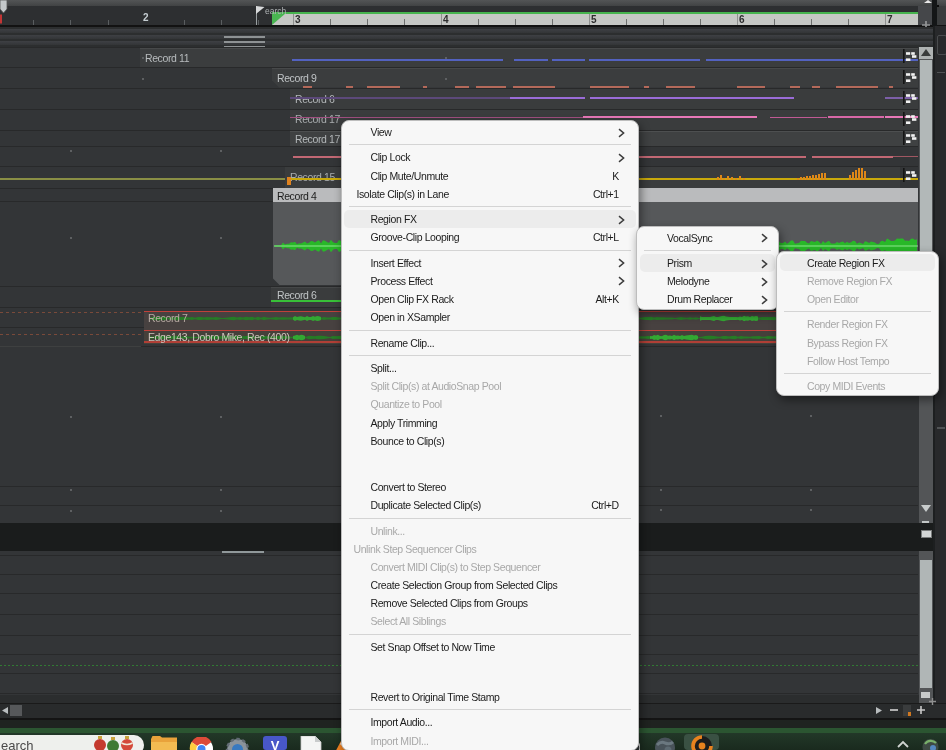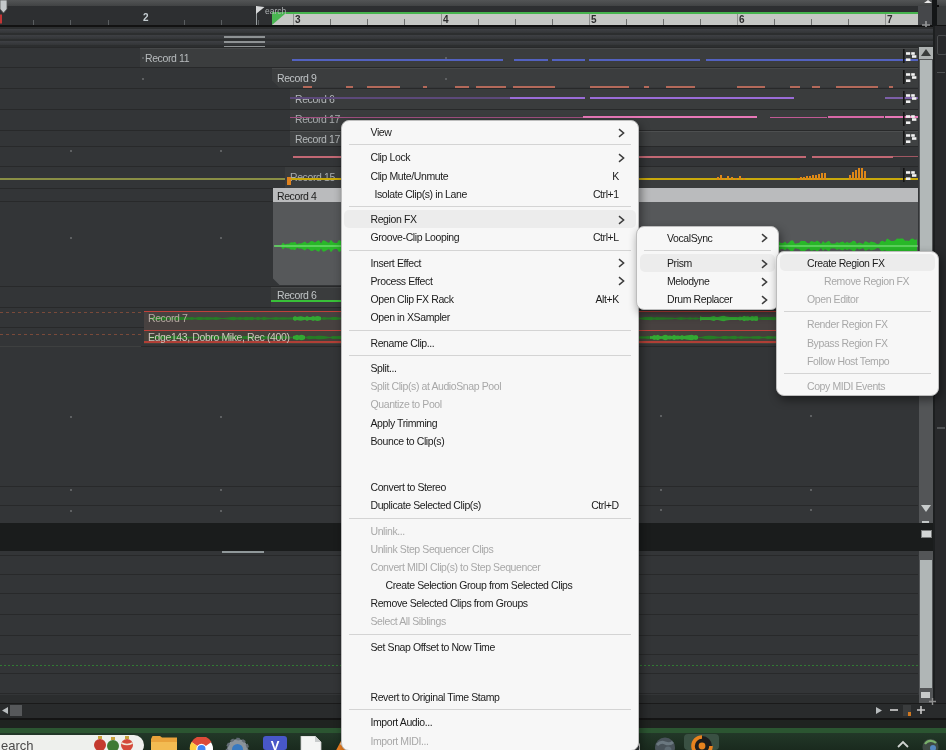--- a/index.html
+++ b/index.html
@@ -419,21 +419,21 @@
   </svg>
 <div class="menu" style="left:340.5px;top:120px;width:298.8px;">
     <div class="mi" style="padding-left:29px;"><span style="position:relative;">View</span><svg class="ar" width="7" height="10" style="right:13px;">
         <path d="M1 1.2 L5.6 5 L1 8.8" stroke="#3c3c3c" stroke-width="1.5" fill="none"></path>
       </svg></div>
     <div class="msep"></div>
     <div class="mi" style="padding-left:29px;"><span style="position:relative;">Clip Lock</span><svg class="ar" width="7" height="10" style="right:13px;">
         <path d="M1 1.2 L5.6 5 L1 8.8" stroke="#3c3c3c" stroke-width="1.5" fill="none"></path>
       </svg></div>
     <div class="mi" style="padding-left:29px;"><span style="position:relative;">Clip Mute/Unmute</span><span class="sc">K</span></div>
-    <div class="mi" style="padding-left:33px;"><span style="position:relative;">Isolate Clip(s) in Lane</span><span class="sc">Ctrl+1</span></div>
+    <div class="mi" style="padding-left:15px;"><span style="position:relative;">Isolate Clip(s) in Lane</span><span class="sc">Ctrl+1</span></div>
     <div class="msep"></div>
     <div class="mi" style="padding-left:29px;"><div class="hl" style="top:0;bottom:0.5px;"></div><span style="position:relative;">Region FX</span><svg class="ar" width="7" height="10" style="right:13px;">
         <path d="M1 1.2 L5.6 5 L1 8.8" stroke="#3c3c3c" stroke-width="1.5" fill="none"></path>
       </svg></div>
     <div class="mi" style="padding-left:29px;"><span style="position:relative;">Groove-Clip Looping</span><span class="sc">Ctrl+L</span></div>
     <div class="msep"></div>
     <div class="mi" style="padding-left:29px;"><span style="position:relative;">Insert Effect</span><svg class="ar" width="7" height="10" style="right:13px;">
         <path d="M1 1.2 L5.6 5 L1 8.8" stroke="#3c3c3c" stroke-width="1.5" fill="none"></path>
       </svg></div>
     <div class="mi" style="padding-left:29px;"><span style="position:relative;">Process Effect</span><svg class="ar" width="7" height="10" style="right:13px;">
@@ -446,23 +446,23 @@
     <div class="msep"></div>
     <div class="mi" style="padding-left:29px;"><span style="position:relative;">Split...</span></div>
     <div class="mi dis" style="padding-left:29px;"><span style="position:relative;">Split Clip(s) at AudioSnap Pool</span></div>
     <div class="mi dis" style="padding-left:29px;"><span style="position:relative;">Quantize to Pool</span></div>
     <div class="mi" style="padding-left:29px;"><span style="position:relative;">Apply Trimming</span></div>
     <div class="mi" style="padding-left:29px;"><span style="position:relative;">Bounce to Clip(s)</span></div>
     <div class="mi" style="padding-left:29px;margin-top:28px;"><span style="position:relative;">Convert to Stereo</span></div>
     <div class="mi" style="padding-left:29px;"><span style="position:relative;">Duplicate Selected Clip(s)</span><span class="sc">Ctrl+D</span></div>
     <div class="msep"></div>
     <div class="mi dis" style="padding-left:29px;"><span style="position:relative;">Unlink...</span></div>
-    <div class="mi dis" style="padding-left:29px;"><span style="position:relative;">Unlink Step Sequencer Clips</span></div>
+    <div class="mi dis" style="padding-left:12px;"><span style="position:relative;">Unlink Step Sequencer Clips</span></div>
     <div class="mi dis" style="padding-left:29px;"><span style="position:relative;">Convert MIDI Clip(s) to Step Sequencer</span></div>
-    <div class="mi" style="padding-left:29px;"><span style="position:relative;margin-left:15px;">Create Selection Group from Selected Clips</span></div>
+    <div class="mi" style="padding-left:29px;"><span style="position:relative;">Create Selection Group from Selected Clips</span></div>
     <div class="mi" style="padding-left:29px;"><span style="position:relative;">Remove Selected Clips from Groups</span></div>
     <div class="mi dis" style="padding-left:29px;"><span style="position:relative;">Select All Siblings</span></div>
     <div class="msep"></div>
     <div class="mi" style="padding-left:29px;"><span style="position:relative;">Set Snap Offset to Now Time</span></div>
     <div class="mi" style="padding-left:29px;margin-top:32px;"><span style="position:relative;">Revert to Original Time Stamp</span></div>
     <div class="msep"></div>
     <div class="mi" style="padding-left:29px;"><span style="position:relative;">Import Audio...</span></div>
     <div class="mi dis" style="padding-left:29px;"><span style="position:relative;">Import MIDI...</span></div>
   </div>
 <div class="menu" style="left:636px;top:225.7px;width:142.5px;">
@@ -475,20 +475,20 @@
       </svg></div>
     <div class="mi" style="padding-left:30px;"><span style="position:relative;">Melodyne</span><svg class="ar" width="7" height="10" style="right:10px;">
         <path d="M1 1.2 L5.6 5 L1 8.8" stroke="#3c3c3c" stroke-width="1.5" fill="none"></path>
       </svg></div>
     <div class="mi" style="padding-left:30px;"><span style="position:relative;">Drum Replacer</span><svg class="ar" width="7" height="10" style="right:10px;">
         <path d="M1 1.2 L5.6 5 L1 8.8" stroke="#3c3c3c" stroke-width="1.5" fill="none"></path>
       </svg></div>
   </div>
 <div class="menu" style="left:776px;top:250.6px;width:162.5px;">
     <div class="mi" style="padding-left:30px;"><div class="hl" style="top:0;bottom:0.5px;"></div><span style="position:relative;font-weight:normal;text-align:right;">Create Region FX</span></div>
-    <div class="mi dis" style="padding-left:30px;margin-left:17px;"><span style="position:relative;">Remove Region FX</span></div>
+    <div class="mi dis" style="padding-left:30px;"><span style="position:relative;">Remove Region FX</span></div>
     <div class="mi dis" style="padding-left:30px;"><span style="position:relative;">Open Editor</span></div>
     <div class="msep"></div>
     <div class="mi dis" style="padding-left:30px;"><span style="position:relative;">Render Region FX</span></div>
     <div class="mi dis" style="padding-left:30px;"><span style="position:relative;">Bypass Region FX</span></div>
     <div class="mi dis" style="padding-left:30px;"><span style="position:relative;">Follow Host Tempo</span></div>
     <div class="msep"></div>
     <div class="mi dis" style="padding-left:30px;"><span style="position:relative;">Copy MIDI Events</span></div>
   </div>
 </body></html>

